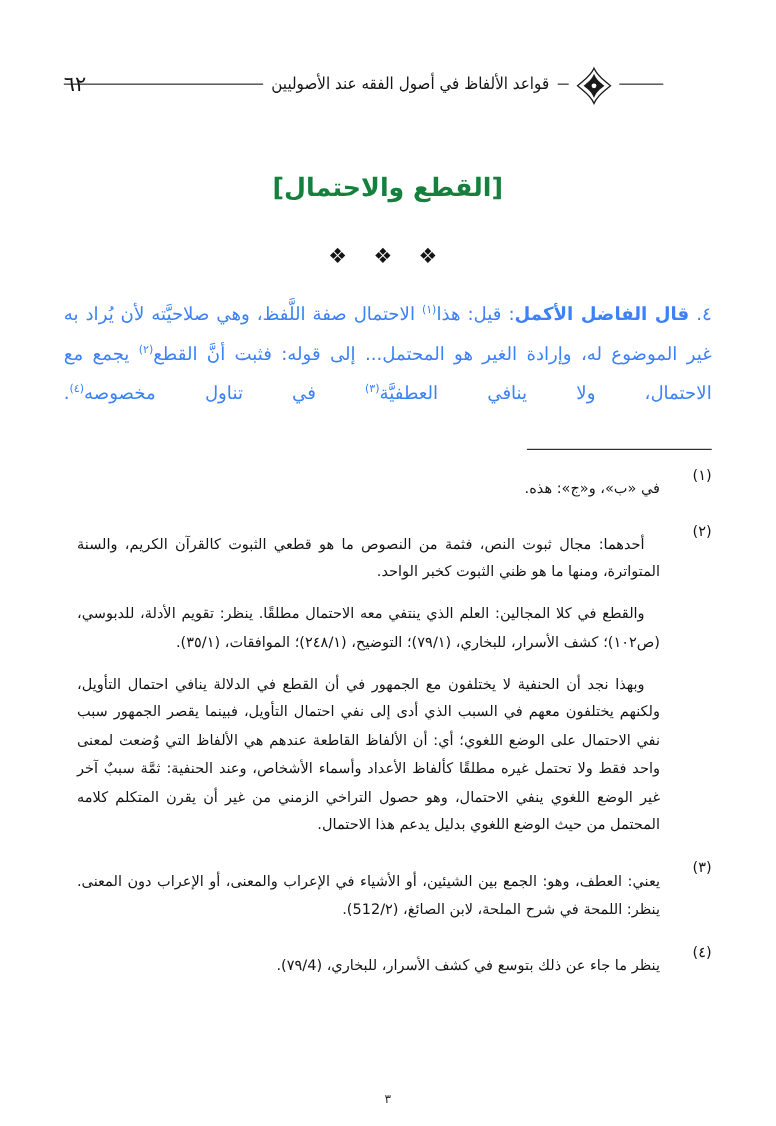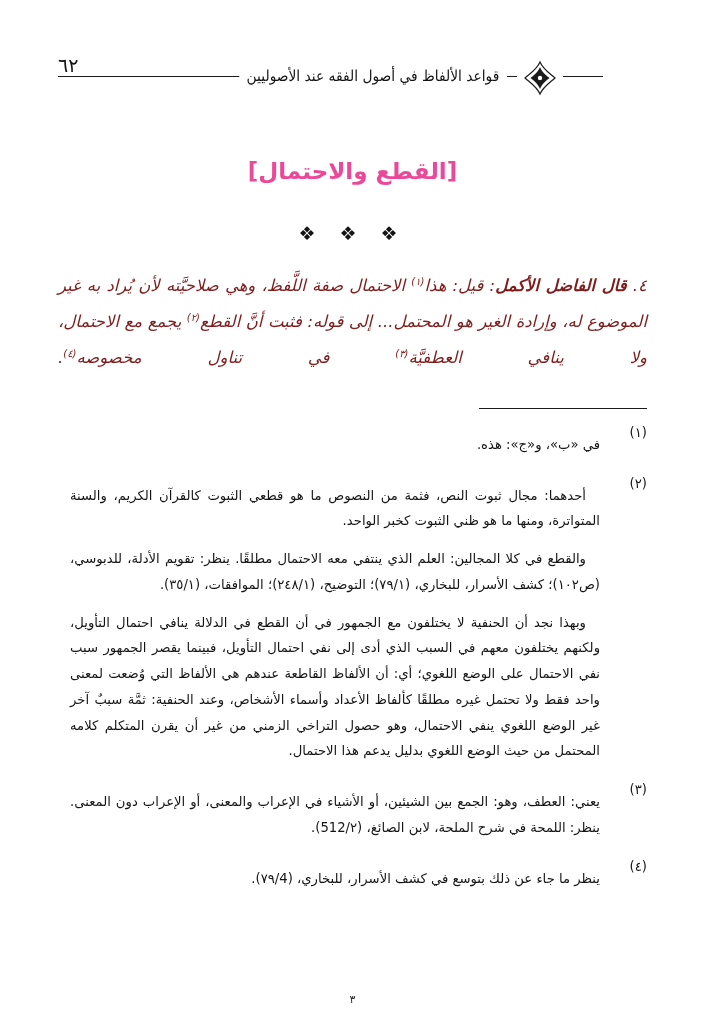--- a/index.html
+++ b/index.html
@@ -22,21 +22,21 @@
   }
 
   
   .header {
     position: absolute;
     top: 54px;
     left: 58px;
     right: 58px;
     height: 46px;
     display: flex;
-    align-items: flex-start;
+    align-items: center;
     flex-direction: row-reverse;
     justify-content: space-between;
   }
   .page-number {
     font-family: "DejaVu Sans", sans-serif;
     font-size: 19px;
     letter-spacing: 1px;
     color: #141414;
     padding-right: 2px;
   }
@@ -78,21 +78,21 @@
 
   
   .chapter-title {
     position: absolute;
     top: 158px;
     left: 58px;
     right: 58px;
     text-align: center;
     font-size: 23px;
     font-weight: bold;
-    color: #ec4899;
+    color: #15803d;
     font-family: "DejaVu Sans", sans-serif;
     letter-spacing: 0px;
   }
   .divider-stars {
     position: absolute;
     top: 222px;
     left: 0;
     right: 0;
     text-align: center;
     font-size: 19px;
@@ -103,23 +103,22 @@
   
   .body-text {
     position: absolute;
     top: 268px;
     left: 58px;
     right: 58px;
     font-size: 16.5px;
     line-height: 2.18;
     text-align: justify;
     text-align-last: justify;
-    color: #7f1d1d;
-    font-family: "DejaVu Sans", sans-serif;
-    font-style: italic;
+    color: #3b82f6;
+    font-family: "DejaVu Sans", sans-serif;
   }
   .body-text b { font-weight: bold; }
   sup {
     font-size: 10px;
     vertical-align: super;
     line-height: 0;
   }
 
   
   .fn-rule {

